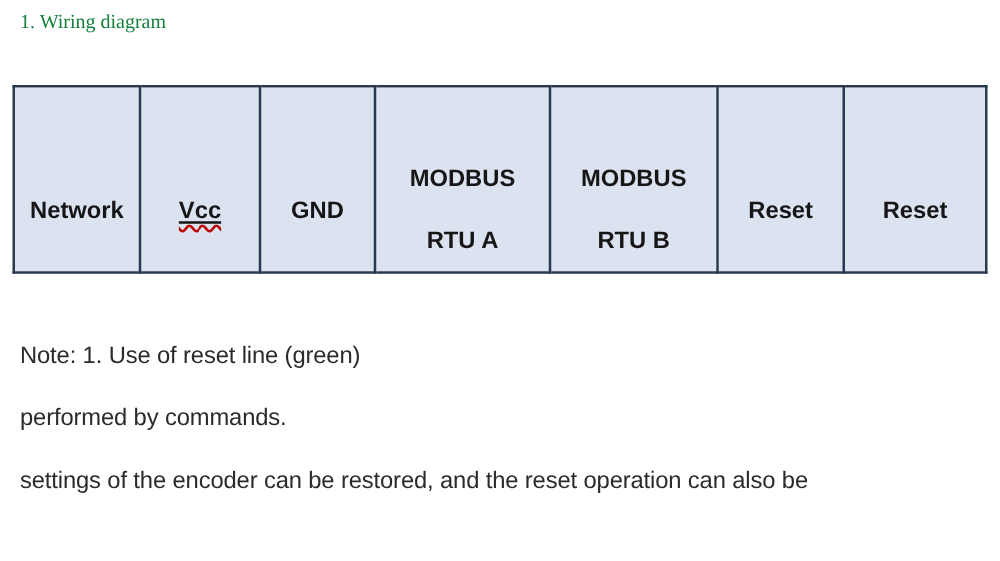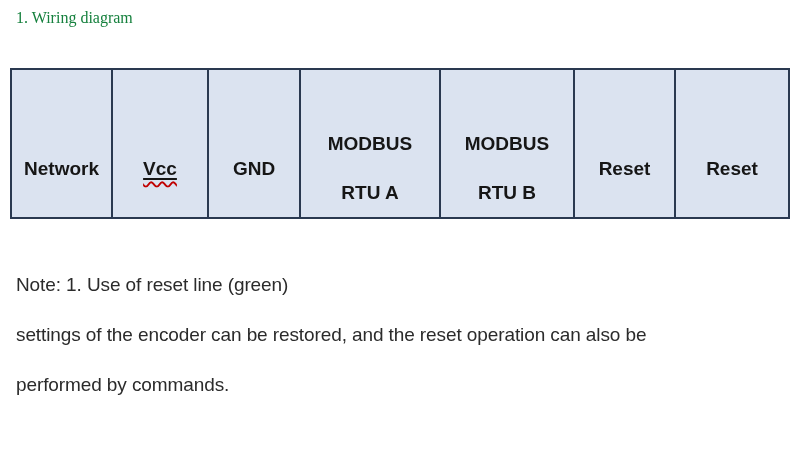--- a/index.html
+++ b/index.html
@@ -111,15 +111,15 @@
       </th>
       <th>
         <span>Reset</span>
       </th>
     </tr>
   </tbody>
 </table>
 
 <div class="note-block">
   <p>Note: 1. Use of reset line (green)</p>
+  <p>performed by commands.</p>
   <p>settings of the encoder can be restored, and the reset operation can also be</p>
-  <p>performed by commands.</p>
 </div>
 
 </body></html>

